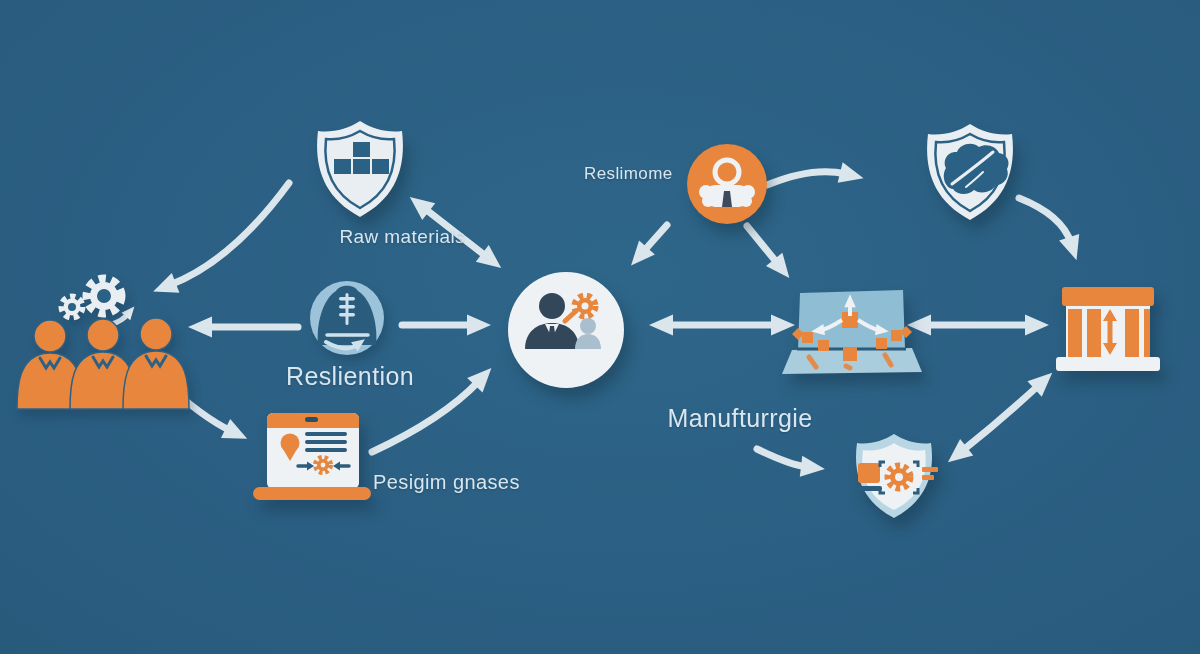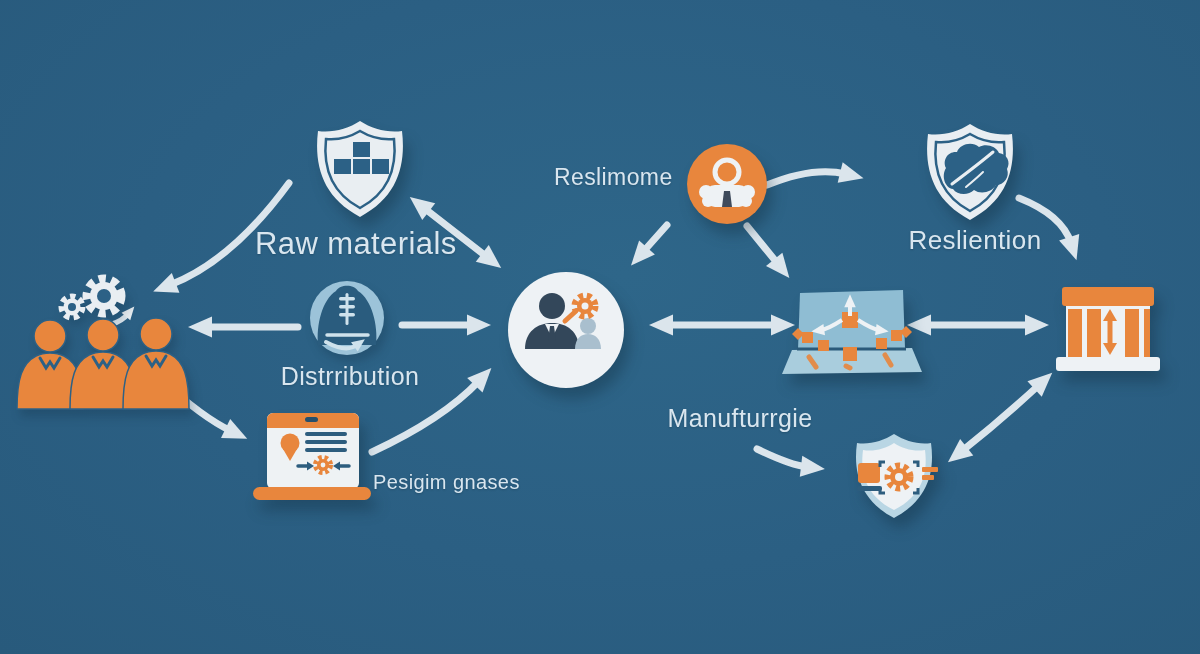--- a/index.html
+++ b/index.html
@@ -234,25 +234,24 @@
         <path d="M913,462 L918,462 L918,467"></path>
         <path d="M885,493 L880,493 L880,488"></path>
         <path d="M913,493 L918,493 L918,488"></path>
       </g>
       <rect x="922" y="467" width="16" height="5" rx="1" fill="#e8863d"></rect>
       <rect x="922" y="475" width="12" height="5" rx="1" fill="#e8863d"></rect>
     </g>
   </g>
 </svg>
 
-<div class="lbl" style="left:255px; top:226px; width:210px; text-align:left; font-size:31px;">Raw materials</div>
-
-<div class="lbl" style="left:554px; top:164px; width:130px; font-size:23px;">Reslimome</div>
-
-<div class="lbl" style="left:880px; top:225px; width:190px; text-align:center; font-size:26px;">Resliention</div>
-
-<div class="lbl" style="left:250px; top:362px; width:200px; text-align:center; font-size:25px;">Distrribution</div>
+<div class="lbl" style="left:255px; top:226px; width:210px; text-align:right; font-size:19px;">Raw materials</div>
+
+<div class="lbl" style="left:584px; top:164px; width:130px; font-size:17px;">Reslimome</div>
+
+
+<div class="lbl" style="left:250px; top:362px; width:200px; text-align:center; font-size:25px;">Resliention</div>
 
 <div class="lbl" style="left:373px; top:471px; width:240px; font-size:20px;">Pesigim gnases</div>
 
 <div class="lbl" style="left:645px; top:404px; width:190px; text-align:center; font-size:25px;">Manufturrgie</div>
 
 </div>
 
 </body></html>

